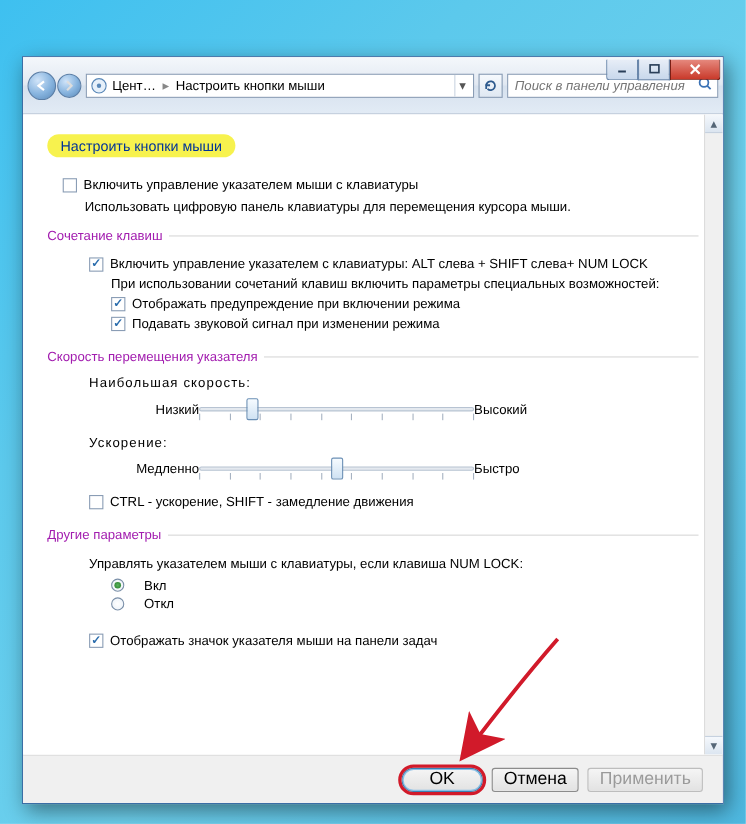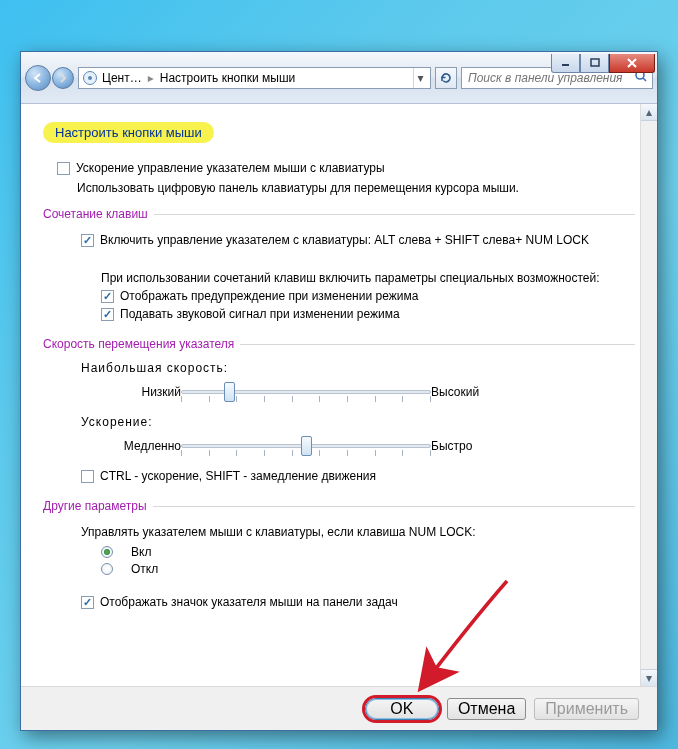--- a/index.html
+++ b/index.html
@@ -333,36 +333,36 @@
   <div class="content">
     <div class="scrollbar">
       <div class="sarrow">▴</div>
       <div class="sarrow bottom">▾</div>
     </div>
 
     <h1 class="page-title">Настроить кнопки мыши</h1>
 
     <div class="row">
       <span class="chk"></span>
-      <span>Ускорение управление указателем мыши с клавиатуры</span>
+      <span>Включить управление указателем мыши с клавиатуры</span>
     </div>
     <div class="note">Использовать цифровую панель клавиатуры для перемещения курсора мыши.</div>
 
     <fieldset class="group">
       <legend>Сочетание клавиш</legend>
       <div class="row sub">
         <span class="chk checked"></span>
         <span>Включить управление указателем с клавиатуры: ALT слева + SHIFT слева+ NUM LOCK</span>
       </div>
-      <div class="row sub2" style="margin-top:24px;">
+      <div class="row sub2" style="margin-top:4px;">
         <span>При использовании сочетаний клавиш включить параметры специальных возможностей:</span>
       </div>
       <div class="row sub2">
         <span class="chk checked"></span>
-        <span>Отображать предупреждение при изменении режима</span>
+        <span>Отображать предупреждение при включении режима</span>
       </div>
       <div class="row sub2">
         <span class="chk checked"></span>
         <span>Подавать звуковой сигнал при изменении режима</span>
       </div>
     </fieldset>
 
     <fieldset class="group">
       <legend>Скорость перемещения указателя</legend>
       <div class="subhead">Наибольшая скорость:</div>

